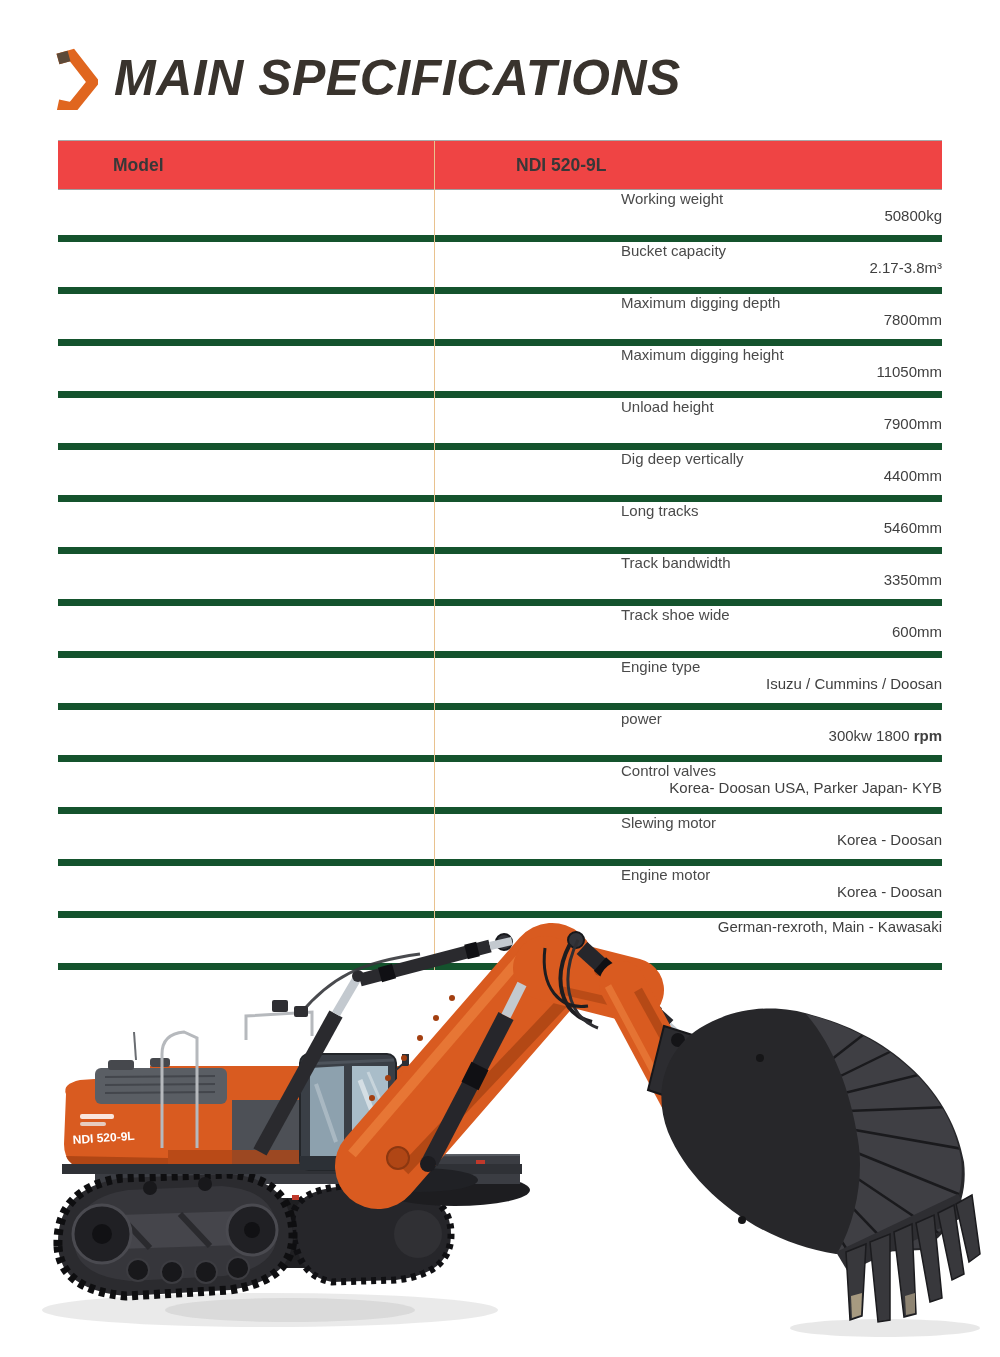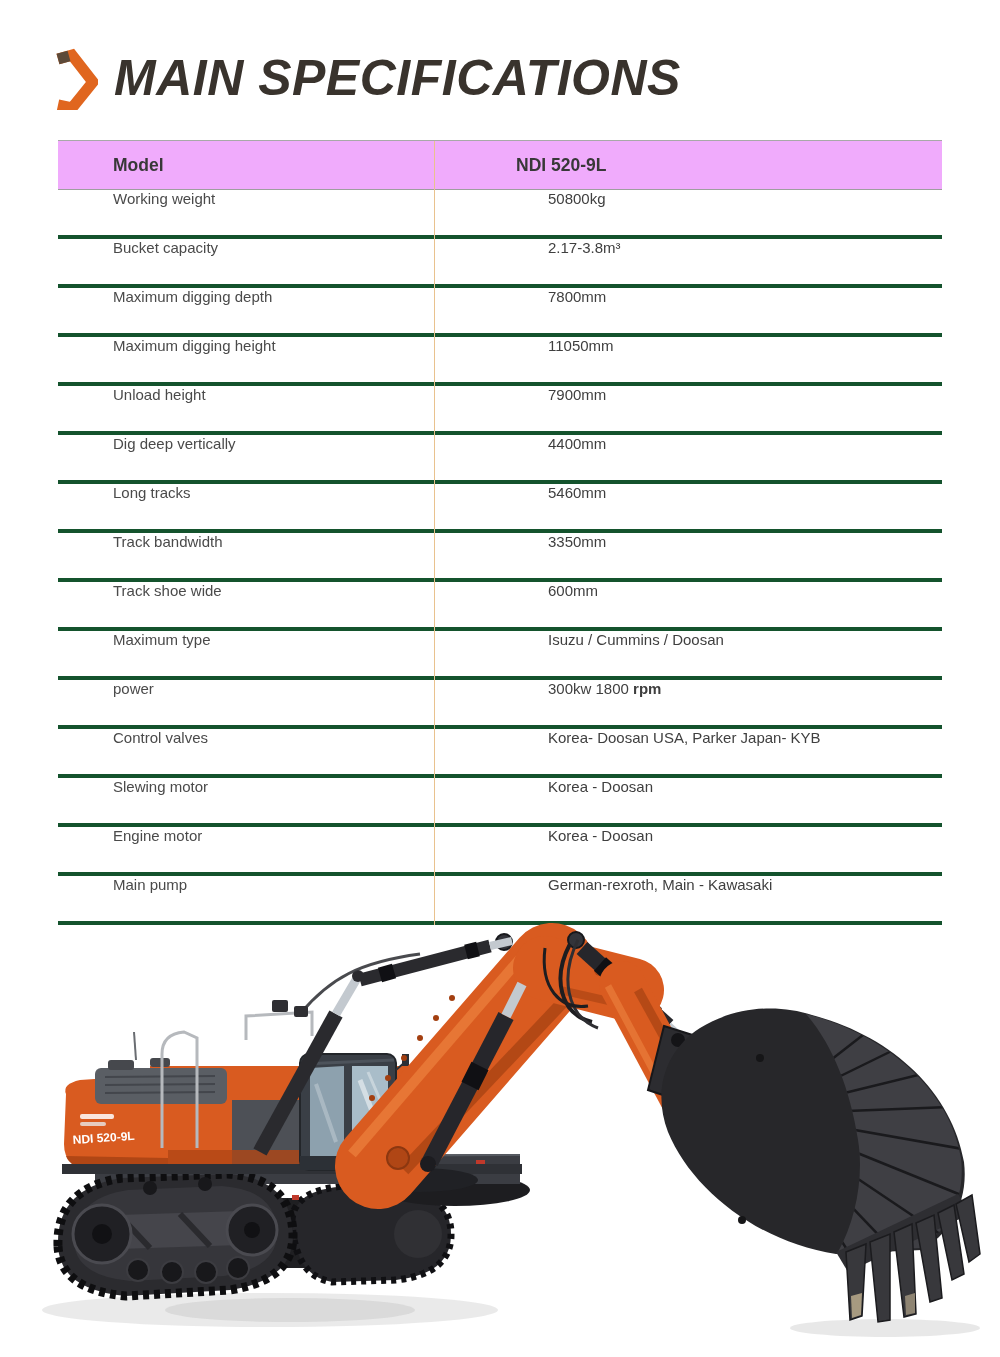--- a/index.html
+++ b/index.html
@@ -12,26 +12,26 @@
   .title-icon { width:50px; height:64px; }
   .page-title {
     margin:0; font-size:50px; font-weight:700; color:#39332d;
     letter-spacing:0.5px; white-space:nowrap;font-style:italic;
   }
   .spec-table {
     position:absolute; left:58px; top:140px; width:884px;
     border-top:1px solid #a8a8a8;
   }
   .thead {
-    display:flex; height:48px; background:#f0abfc;
+    display:flex; height:48px; background:#ef4444;
     border-bottom:1px solid #9e9e9e; align-items:center;
   }
   .th1 { width:376px; padding-left:55px; box-sizing:border-box; font-size:17.5px; font-weight:700; color:#383838; }
   .th2 { flex:1; padding-left:82px; box-sizing:border-box; font-size:17.5px; font-weight:700; color:#383838; }
-  .tr { display:flex; height:45px; align-items:flex-start; border-bottom:4px solid #14532d; }
+  .tr { display:flex; height:45px; align-items:flex-end; border-bottom:7px solid #14532d;flex-direction:column; }
   .td-label { width:376px; padding-left:55px; box-sizing:border-box; font-size:15px; color:#4a4a4a; }
   .td-value { flex:1; padding-left:114px; box-sizing:border-box; font-size:15px; color:#3f3f3f; }
   .bold-part { font-weight:700; }
   .col-divider { position:absolute; left:376px; top:0; bottom:0; width:1px; background:#e9c28e; }
   .machine { position:absolute; left:0; top:918px; width:1000px; height:439px; }
   .machine svg { display:block; }
 </style>
 </head>
 <body>
 
@@ -80,41 +80,40 @@
     </div>
   <div class="tr">
       <div class="td-label">Track bandwidth</div>
       <div class="td-value"><span>3350mm</span><span class="bold-part"></span></div>
     </div>
   <div class="tr">
       <div class="td-label">Track shoe wide</div>
       <div class="td-value"><span>600mm</span><span class="bold-part"></span></div>
     </div>
   <div class="tr">
-      <div class="td-label">Maximum type</div>
+      <div class="td-label">Engine type</div>
       <div class="td-value"><span>Isuzu / Cummins / Doosan</span><span class="bold-part"></span></div>
     </div>
   <div class="tr">
       <div class="td-label">power</div>
       <div class="td-value"><span>300kw 1800 </span><span class="bold-part">rpm</span></div>
     </div>
   <div class="tr">
       <div class="td-label">Control valves</div>
       <div class="td-value"><span>Korea- Doosan USA, Parker Japan- KYB</span><span class="bold-part"></span></div>
     </div>
   <div class="tr">
       <div class="td-label">Slewing motor</div>
       <div class="td-value"><span>Korea - Doosan</span><span class="bold-part"></span></div>
     </div>
   <div class="tr">
       <div class="td-label">Engine motor</div>
       <div class="td-value"><span>Korea - Doosan</span><span class="bold-part"></span></div>
     </div>
   <div class="tr">
-      <div class="td-label">Main pump</div>
       <div class="td-value"><span>German-rexroth, Main - Kawasaki</span><span class="bold-part"></span></div>
     </div>
 </div>
 
 <div class="machine">
 <svg viewBox="0 0 1000 439" width="1000" height="439">
   <defs>
     <clipPath id="ribclip">
       <path d="M806,96 C886,116 950,172 961,240 C966,282 946,314 921,330 L838,334 C856,302 864,258 858,222 C850,170 832,126 806,96 Z"></path>
     </clipPath>

